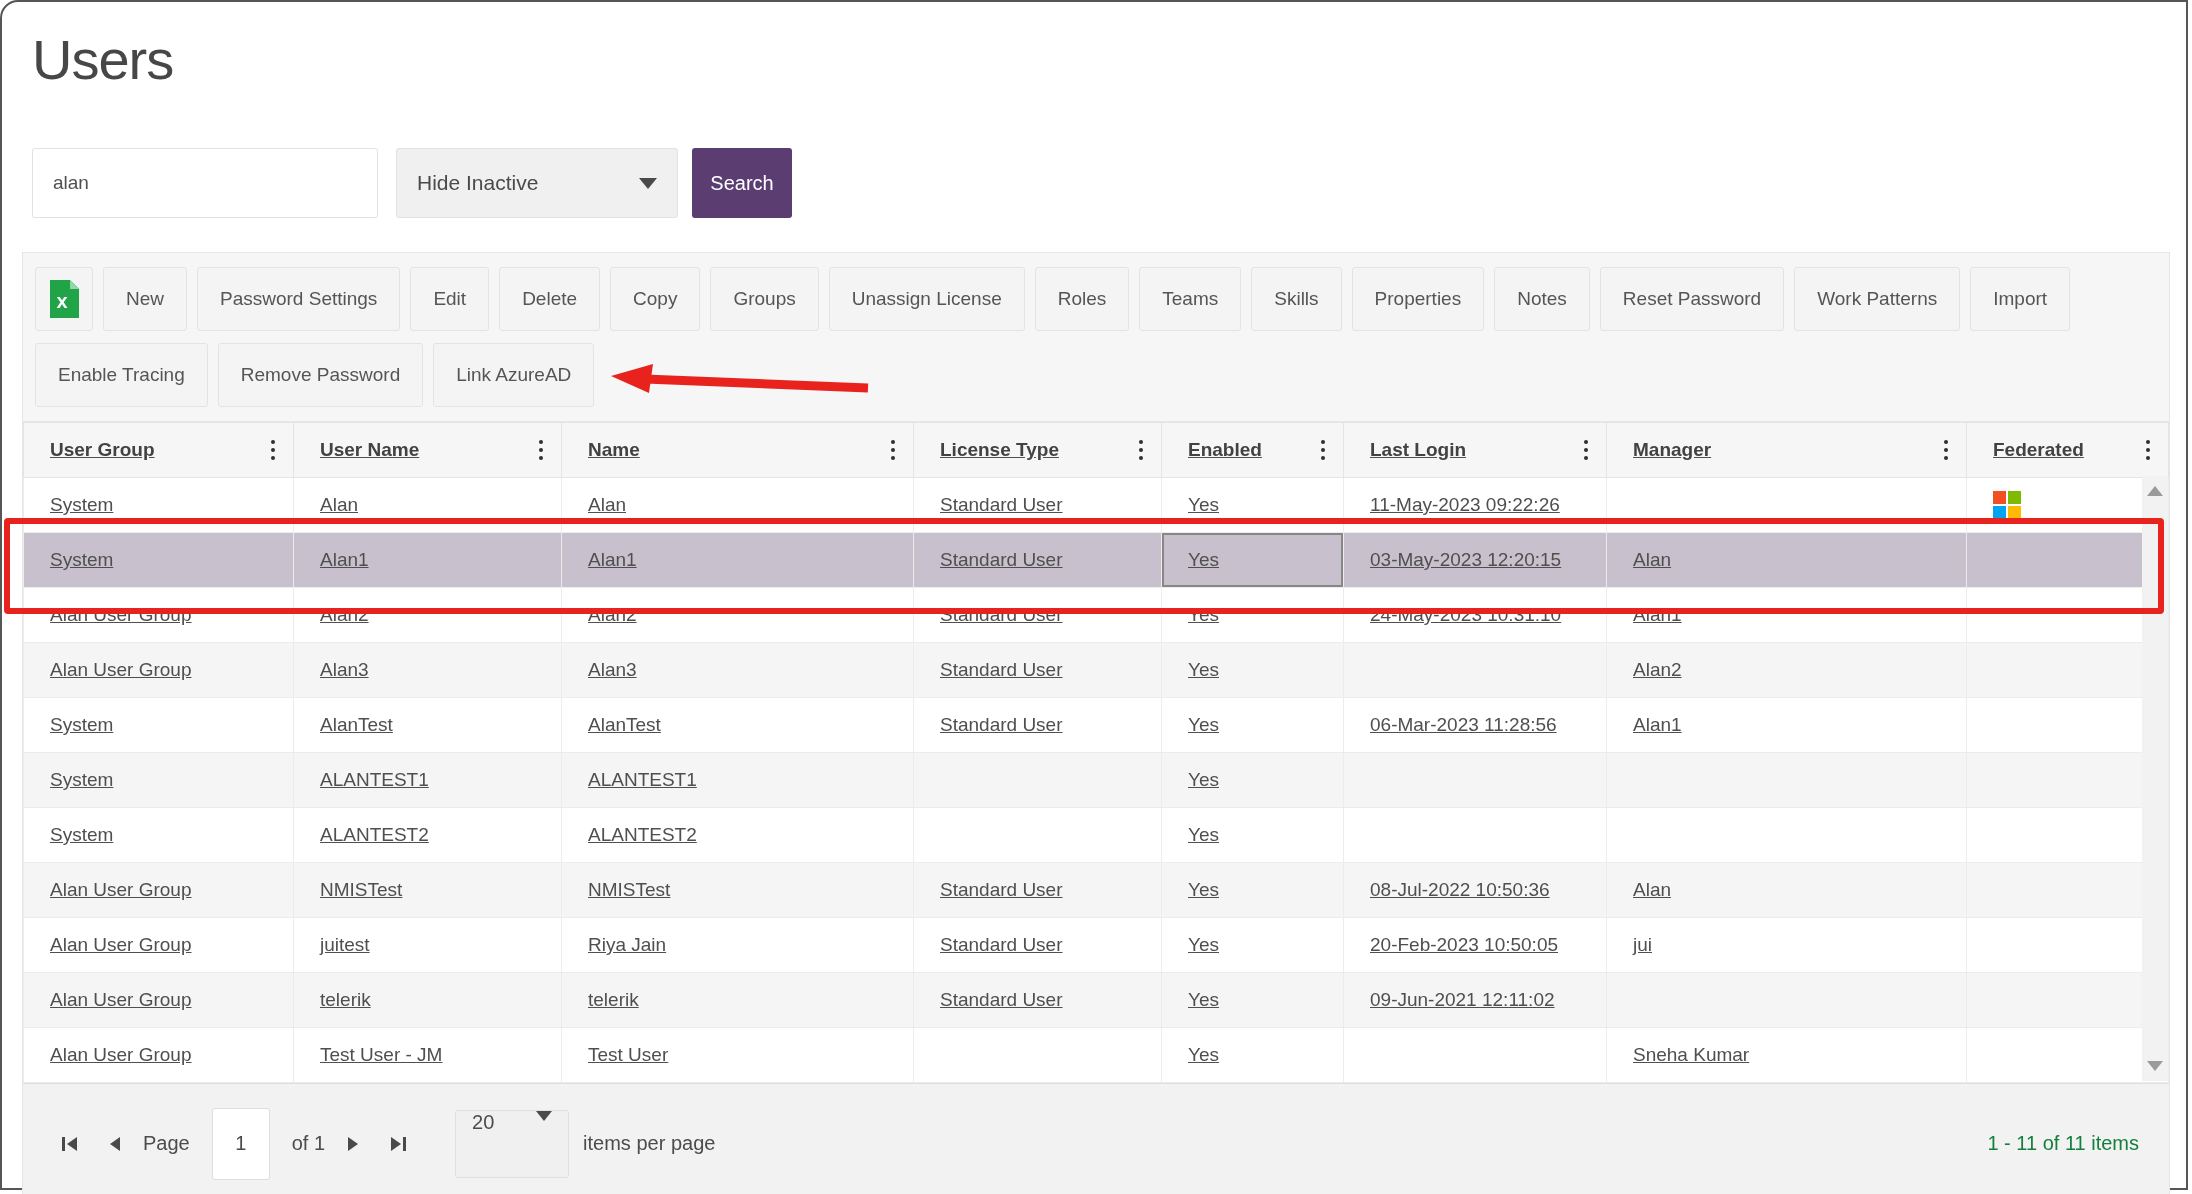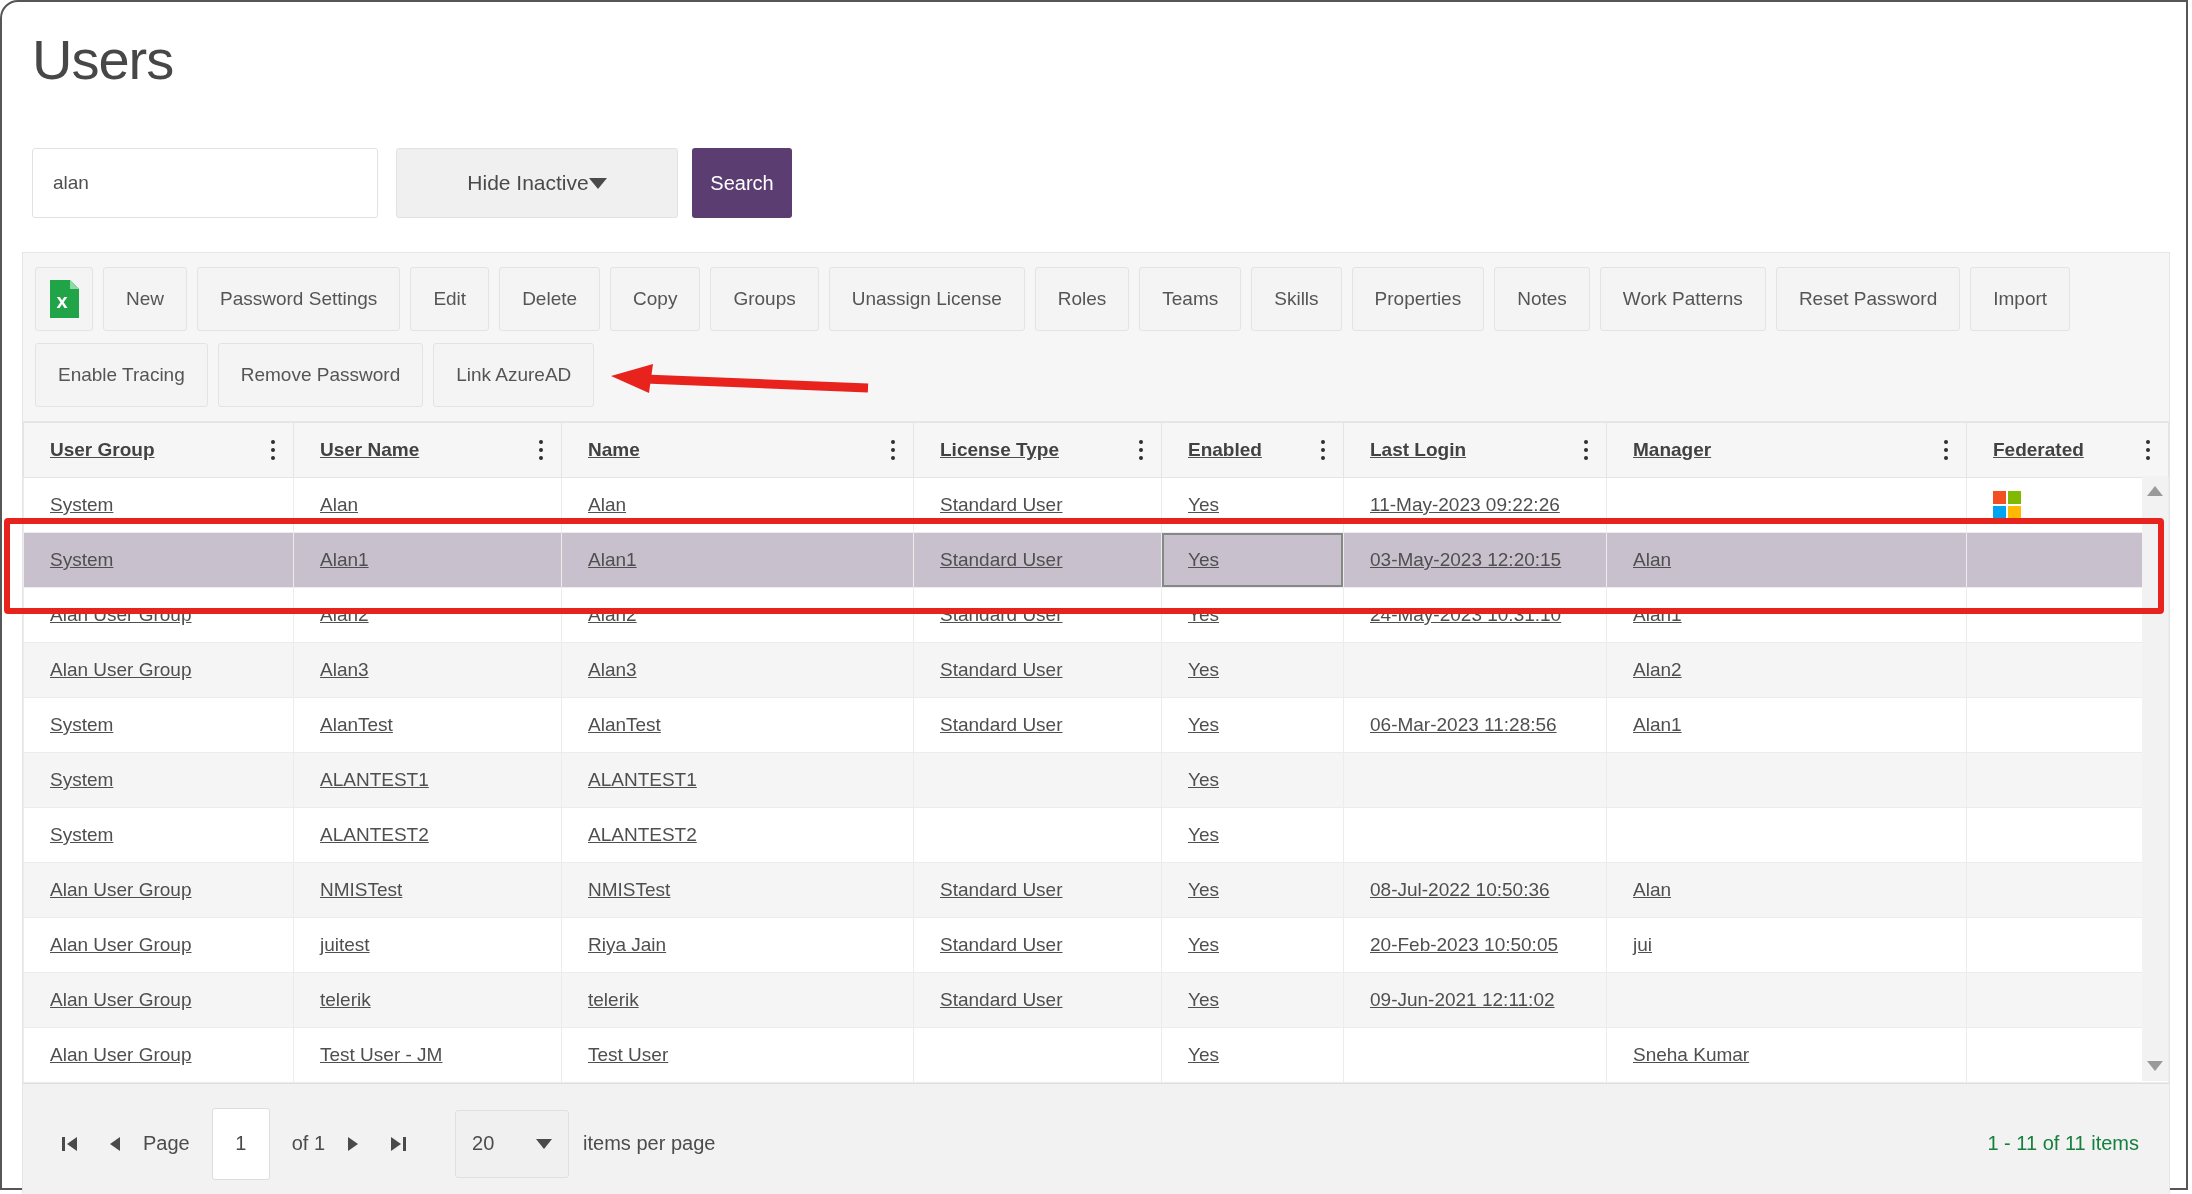--- a/index.html
+++ b/index.html
@@ -23,21 +23,21 @@
     letter-spacing:-1px;
   }
   
   .search-row{display:flex;align-items:stretch;margin:60px 0 0 10px;height:70px;}
   .search-input{
     width:346px;border:1px solid #e2e2e2;border-radius:3px;background:#fff;
     font-family:inherit;font-size:19px;color:#4f4f4f;padding:0 20px;outline:none;
   }
   .dropdown{
     margin-left:18px;width:282px;background:#f0f0f0;border:1px solid #e2e2e2;border-radius:3px;
-    display:flex;align-items:center;justify-content:center;padding:0 20px;
+    display:flex;align-items:center;justify-content:space-between;padding:0 20px;
     font-size:21px;color:#4a4a4a;cursor:pointer;
   }
   .caret{width:0;height:0;border-left:9px solid transparent;border-right:9px solid transparent;border-top:11px solid #4a4a4a;}
   .search-btn{
     margin-left:14px;width:100px;background:var(--accent_purple,#5b3d72);color:#fff;border:none;border-radius:3px;
     font-family:Liberation Sans, sans-serif;font-size:20px;cursor:pointer;
   }
   
   .grid{margin-top:34px;border:1px solid #e6e6e6;position:relative;background:#fff;}
   .toolbar{
@@ -83,21 +83,21 @@
     height:120px;background:#f2f2f2;border-top:1px solid #dedede;
     display:flex;align-items:center;padding:16px 30px;gap:14px;font-size:20px;color:#4c4c4c;
   }
   .pg-btn{background:none;border:none;padding:6px;cursor:pointer;display:flex;align-items:center;}
   .page-input{
     width:58px;height:72px;border:1px solid #ddd;border-radius:3px;background:#fff;
     font-family:inherit;font-size:20px;color:#4a4a4a;text-align:center;margin:0 8px;outline:none;
   }
   .size-dd{
     margin-left:26px;width:114px;height:68px;background:#f0f0f0;border:1px solid #e0e0e0;border-radius:3px;
-    display:flex;align-items:center;justify-content:space-between;padding:0 16px;cursor:pointer;
+    display:flex;justify-content:space-between;padding:0 16px;cursor:pointer;
   }
   .size-dd .caret{border-left-width:8px;border-right-width:8px;border-top-width:10px;}
   .range{margin-left:auto;color:#15803d;}
   .pager-label{color:#4c4c4c;}
   
   .anno-rect{
     position:absolute;left:4px;top:518px;width:2160px;height:96px;
     border:6px solid var(--annotation_red,#e8231e);border-radius:4px;z-index:20;pointer-events:none;
   }
   .anno-arrow{position:absolute;left:605px;top:358px;z-index:21;pointer-events:none;}
@@ -134,22 +134,22 @@
         <button class="tb-btn">Edit</button>
         <button class="tb-btn">Delete</button>
         <button class="tb-btn">Copy</button>
         <button class="tb-btn">Groups</button>
         <button class="tb-btn">Unassign License</button>
         <button class="tb-btn">Roles</button>
         <button class="tb-btn">Teams</button>
         <button class="tb-btn">Skills</button>
         <button class="tb-btn">Properties</button>
         <button class="tb-btn">Notes</button>
+        <button class="tb-btn">Reset Password</button>
         <button class="tb-btn">Work Patterns</button>
-        <button class="tb-btn">Reset Password</button>
         <button class="tb-btn">Import</button>
         <button class="tb-btn">Enable Tracing</button>
         <button class="tb-btn">Remove Password</button>
         <button class="tb-btn">Link AzureAD</button>
       </div>
 
     <table>
       <colgroup>
         <col style="width:270px">
           <col style="width:268px">

